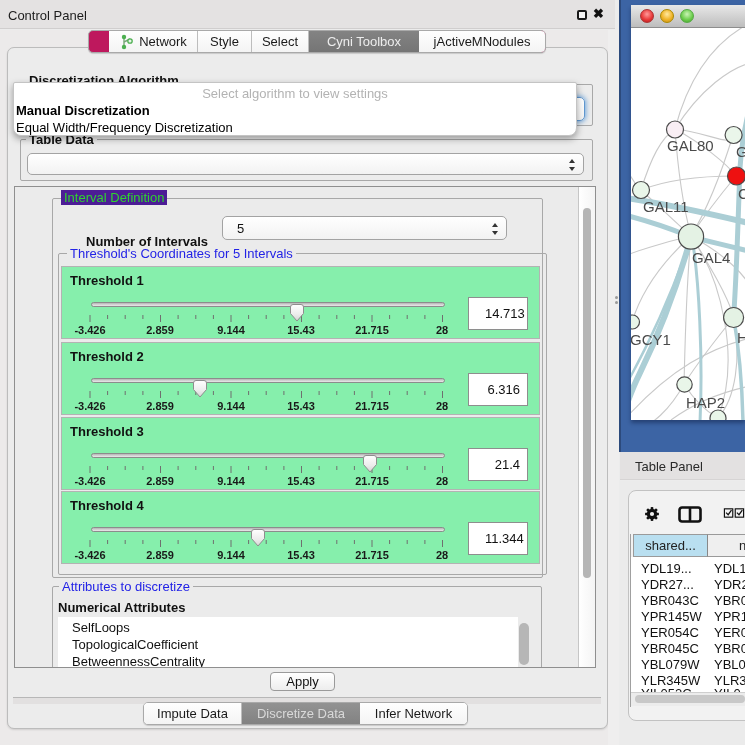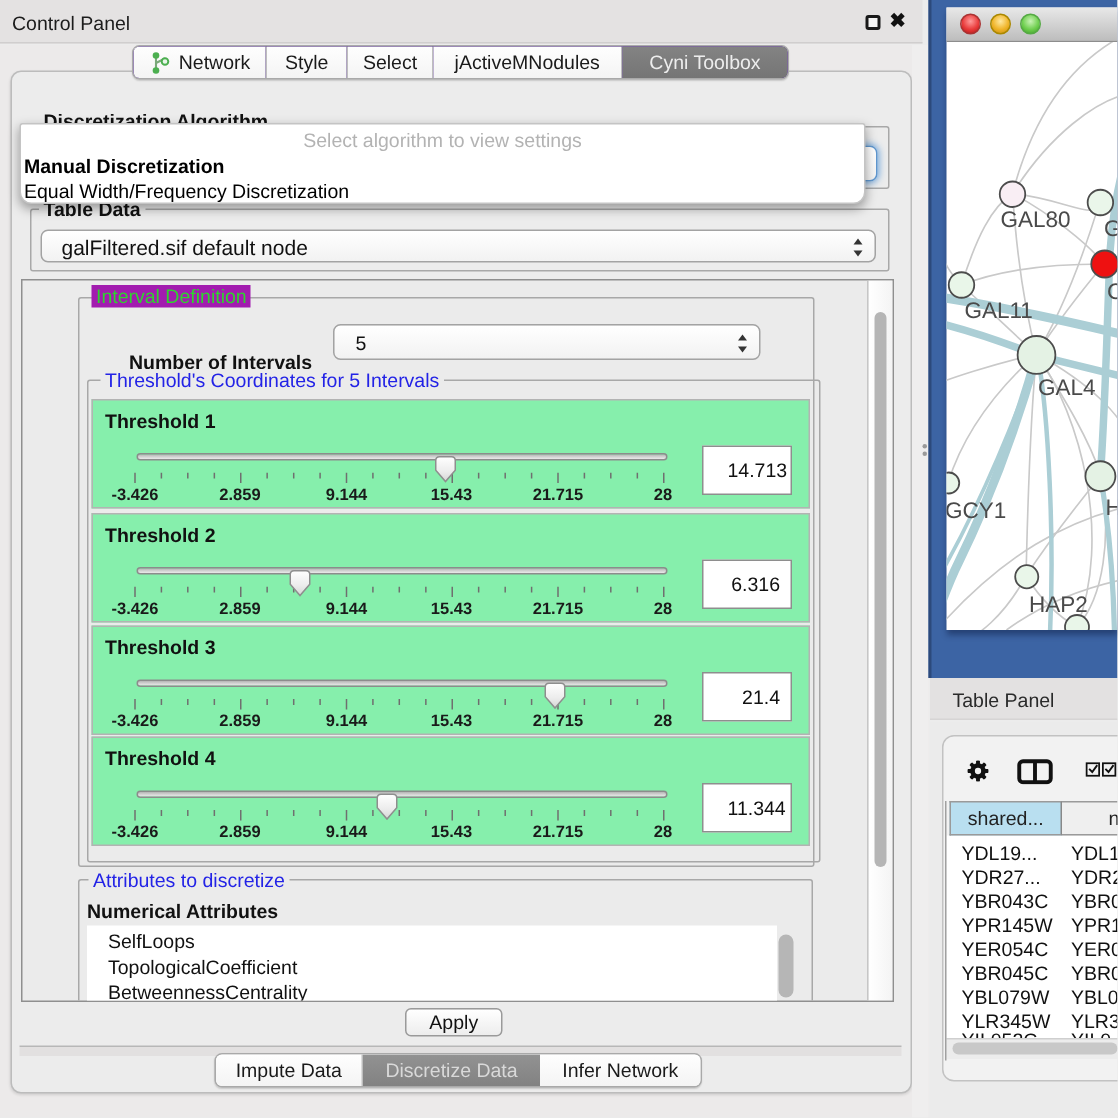--- a/index.html
+++ b/index.html
@@ -7,21 +7,21 @@
 body { font-family:"Liberation Sans", sans-serif; background:#ececec; position:relative; }
 .abs { position:absolute; }
 
 #titlebar { left:0; top:0; width:615px; height:29px; background:#e4e2e2; border-bottom:1px solid #d0cece; }
 #titletext { left:8px; top:8px; font-size:13px; color:#1c1c1c; }
 #btnfloat { left:577px; top:10px; width:10px; height:10px; border:2px solid #1a1a1a; border-radius:2px; background:#f5f5f5; }
 #btnclose { left:593px; top:6px; font-size:13px; font-weight:bold; color:#111; }
 #leftbg { left:0; top:30px; width:619px; height:715px; background:#eceaea; }
 #panelA { left:7px; top:47px; width:601px; height:682px; background:#ececec; border:1px solid #bcbcbc; border-radius:7px; box-shadow:0 1px 2px rgba(0,0,0,0.12); }
 
-#toptabs { left:88px; top:30px; height:23px; display:flex; border:1px solid #a9a9a9; border-radius:5px; background:#4c1d95; overflow:hidden; box-shadow:0 1px 1px rgba(0,0,0,0.15); }
+#toptabs { left:88px; top:30px; height:23px; display:flex; border:1px solid #a9a9a9; border-radius:5px; background:#be185d; overflow:hidden; box-shadow:0 1px 1px rgba(0,0,0,0.15);padding-left:20px; }
 .ttab { white-space:nowrap; height:100%; display:flex; align-items:center; justify-content:center; font-size:13px; color:#1a1a1a; border-right:1px solid #bdbdbd; background:linear-gradient(#fefefe,#f4f4f4); padding:0 14px; }
 .ttab.sel { background:linear-gradient(#838383,#757575); color:#ededed; border-right:none; }
 .ttab:last-child { border-right:none; }
 
 .group { border:1px solid #a8a8a8; border-radius:2px; }
 .gtitle { position:absolute; font-size:13px; background:#ececec; padding:0 3px; white-space:nowrap; }
 
 .combo { position:absolute; background:linear-gradient(#ffffff,#f2f2f2); border:1px solid #a3a3a3; border-radius:5px; font-size:13px; color:#111; }
 .combo .arr { position:absolute; right:7px; width:8px; }
 
@@ -66,34 +66,33 @@
 
 <div id="content">
 
   <div class="abs group" style="left:20px; top:84px; width:573px; height:42px;"></div>
   <div class="gtitle" style="left:26px; top:73px; font-weight:bold; color:#111;">Discretization Algorithm</div>
   <div class="combo" style="left:28px; top:97px; width:557px; height:24px; box-shadow:0 0 5px 1px #70a6dc; border-color:#5f97cf;"></div>
 
   <div class="abs group" style="left:20px; top:139px; width:573px; height:42px;"></div>
   <div class="gtitle" style="left:26px; top:132px; font-weight:bold; color:#111;">Table Data</div>
   <div class="combo" style="left:27px; top:153px; width:557px; height:22px;">
-    <span style="position:absolute; left:13px; top:3px; font-size:14px;">galFiltered.sif default node</span>
     <svg class="arr" style="top:4px;" width="8" height="14" viewBox="0 0 8 14">
       <path d="M1 5 L4 1 L7 5 Z" fill="#333"></path>
         <path d="M1 9 L4 13 L7 9 Z" fill="#333"></path>
     </svg>
   </div>
 
   <div class="abs" id="scrollC" style="left:14px; top:186px; width:582px; height:482px; border:1px solid #8f8f8f; background:#ebebeb; overflow:hidden;">
 
     <div class="abs" style="right:0; top:0; width:17px; height:100%; background:linear-gradient(90deg,#ffffff,#f4f4f4); border-left:1px solid #c6c6c6;"></div>
     <div class="abs" style="right:4.5px; top:21px; width:8px; height:370px; background:#b5b5b5; border-radius:4px;"></div>
 
     <div class="abs group" style="left:37px; top:11px; width:491px; height:380px;"></div>
-    <div class="gtitle green" style="left:46px; top:3px; background:#a21caf;">Interval Definition</div>
+    <div class="gtitle green" style="left:46px; top:3px; background:#4c1d95;">Interval Definition</div>
     <div class="abs" style="left:71px; top:34px; font-size:13px; font-weight:bold; color:#111;margin-top:13px;">Number of Intervals</div>
     <div class="combo" style="left:207px; top:29px; width:285px; height:24px;">
       <span style="position:absolute; left:14px; top:4px;">5</span>
       <svg class="arr" style="top:5px;" width="8" height="14" viewBox="0 0 8 14">
         <path d="M1 5 L4 1 L7 5 Z" fill="#333"></path>
           <path d="M1 9 L4 13 L7 9 Z" fill="#333"></path>
       </svg>
     </div>
 
     <div class="abs group" style="left:43px; top:66px; width:489px; height:322px;"></div>
@@ -312,22 +311,22 @@
       <line x1="5" y1="3" x2="5" y2="13" stroke="#7aa87a" stroke-width="1.4"></line>
       <line x1="5" y1="8" x2="11" y2="5" stroke="#7aa87a" stroke-width="1.4"></line>
       <circle cx="5" cy="3" r="2.2" fill="#4caf50"></circle>
       <circle cx="5" cy="13" r="2.2" fill="#4caf50"></circle>
       <circle cx="11" cy="7" r="2.2" fill="#e8f5e9" stroke="#4caf50" stroke-width="1.3"></circle>
     </svg>
     Network
   </div>
   <div class="ttab" style="width:54px;">Style</div>
   <div class="ttab" style="width:57px;">Select</div>
+  <div class="ttab sel" style="width:110px;">Cyni Toolbox</div>
   <div class="ttab" style="width:126px;">jActiveMNodules</div>
-  <div class="ttab sel" style="width:110px;">Cyni Toolbox</div>
 </div>
 
 <div class="abs" id="bottabs">
   <div class="ttab" style="width:98px;">Impute Data</div>
   <div class="ttab sel" style="width:118px;">Discretize Data</div>
   <div class="ttab" style="width:107px;">Infer Network</div>
 </div>
 
 <div class="abs" id="rightsplit"></div>
 <div class="abs" style="left:615px; top:296px; width:3px; height:3px; border-radius:50%; background:#9a9a9a;"></div>

